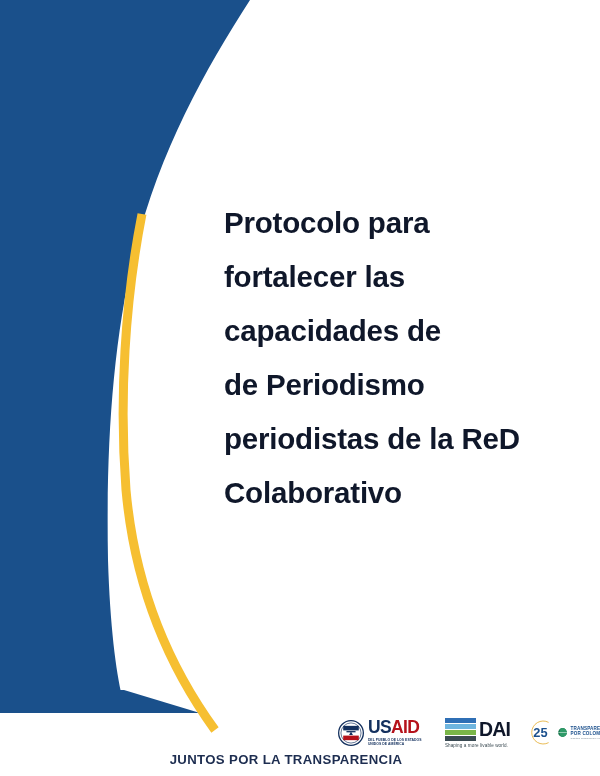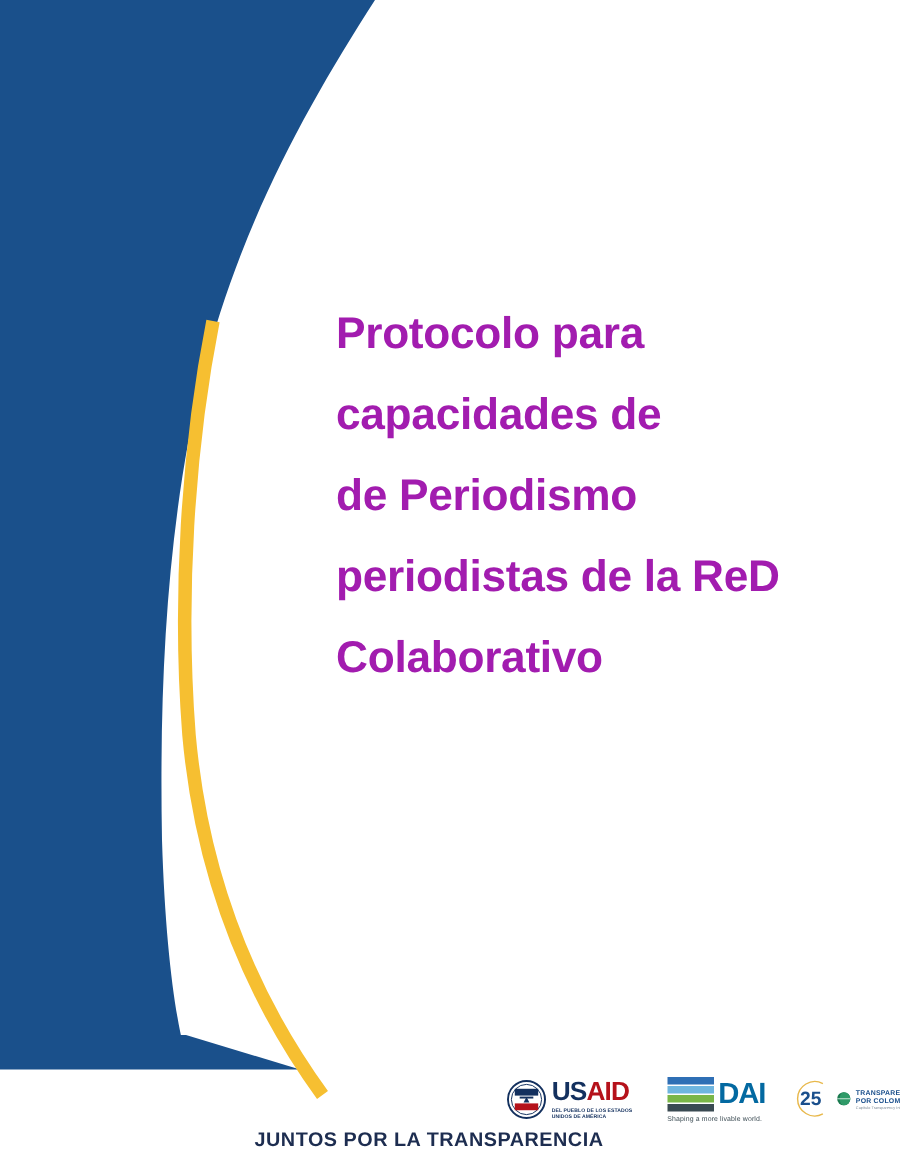--- a/index.html
+++ b/index.html
@@ -31,21 +31,21 @@
     position: absolute;
     left: 224px;
     top: 196px;
     width: 352px;
   }
   .title-line {
     font-size: 29.5px;
     font-weight: 700;
     line-height: 54px;
     letter-spacing: -0.2px;
-    color: #a21caf;
+    color: #0f172a;
     white-space: nowrap;
   }
 
   
   .footer {
     position: absolute;
     left: 0;
     top: 714px;
     width: 600px;
     height: 62px;
@@ -114,21 +114,21 @@
     width: 31px;
   }
   .dai-bar { height: 4.6px; width: 100%; }
   .dai-bar.b1 { background: #2f6fb5; }
   .dai-bar.b2 { background: #6fb5df; }
   .dai-bar.b3 { background: #7ab648; }
   .dai-bar.b4 { background: #3a4a52; }
   .dai-word {
     font-size: 19.5px;
     font-weight: 700;
-    color: #0369a1;
+    color: #0f172a;
     letter-spacing: -0.8px;
     line-height: 19px;
   }
   .dai-tag {
     font-size: 4.6px;
     color: #3a4a52;
     letter-spacing: 0.1px;
     margin-top: 2px;
   }
 
@@ -193,20 +193,21 @@
   <svg class="bg-art" viewBox="0 0 600 776" width="600" height="776" xmlns="http://www.w3.org/2000/svg">
 
     <path d="M 0,0 L 250,0 C 205,70 160,150 135,250 C 112,345 106,450 108,560 C 110,625 116,672 122,696 L 0,696 Z" fill="#1a508b"></path>
     <path d="M 0,690 L 124,690 L 200,713 L 0,713 Z" fill="#1a508b"></path>
 
     <path d="M 142,214 C 125,300 119,400 126,490 C 135,590 170,668 215,730" fill="none" stroke="#f6bf31" stroke-width="9" stroke-linecap="butt"></path>
   </svg>
 
   <div class="title-block">
     <div class="title-line">Protocolo para</div>
+    <div class="title-line">fortalecer las</div>
     <div class="title-line">capacidades de</div>
     <div class="title-line">de Periodismo</div>
     <div class="title-line">periodistas de la ReD</div>
     <div class="title-line">Colaborativo</div>
   </div>
 
   <div class="footer">
 
     <div class="logo-row">
 

